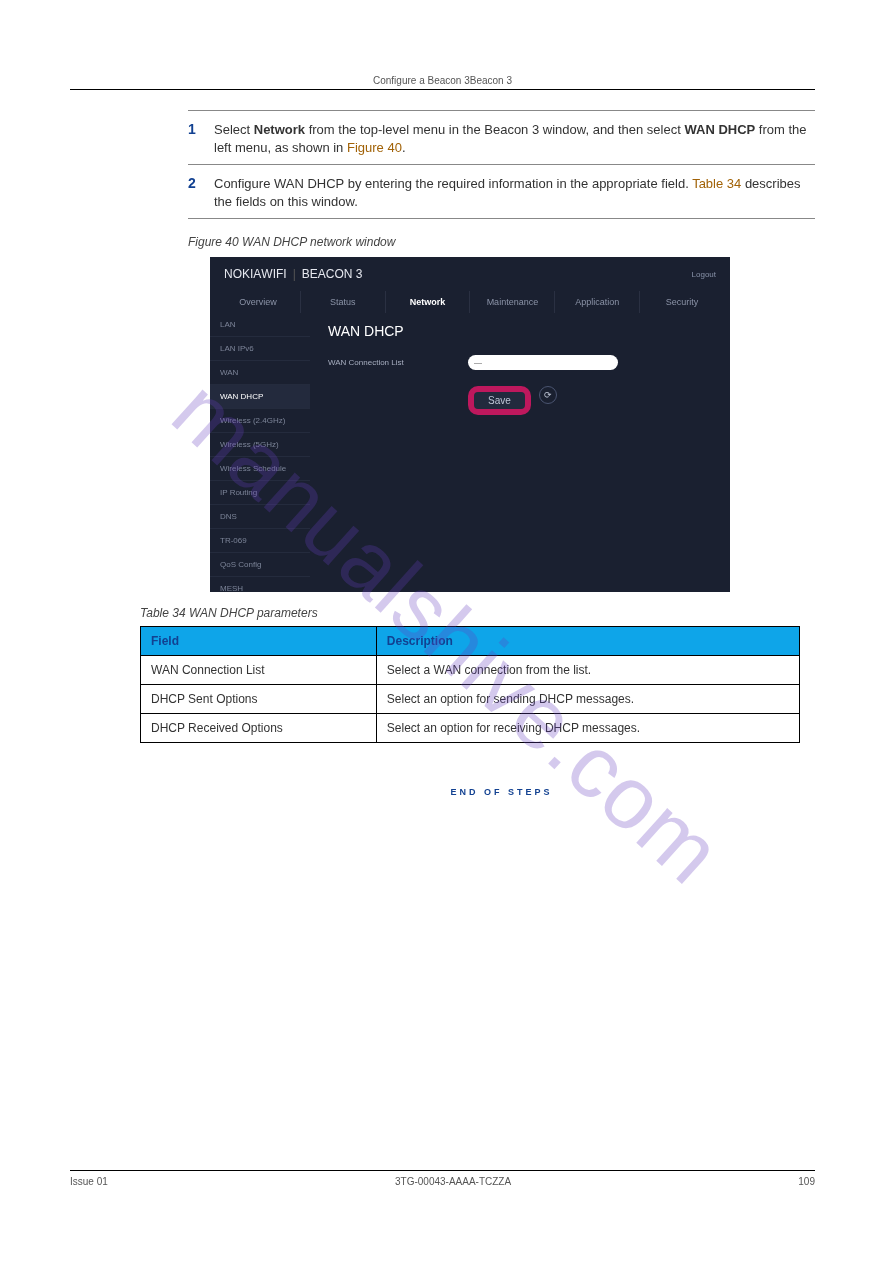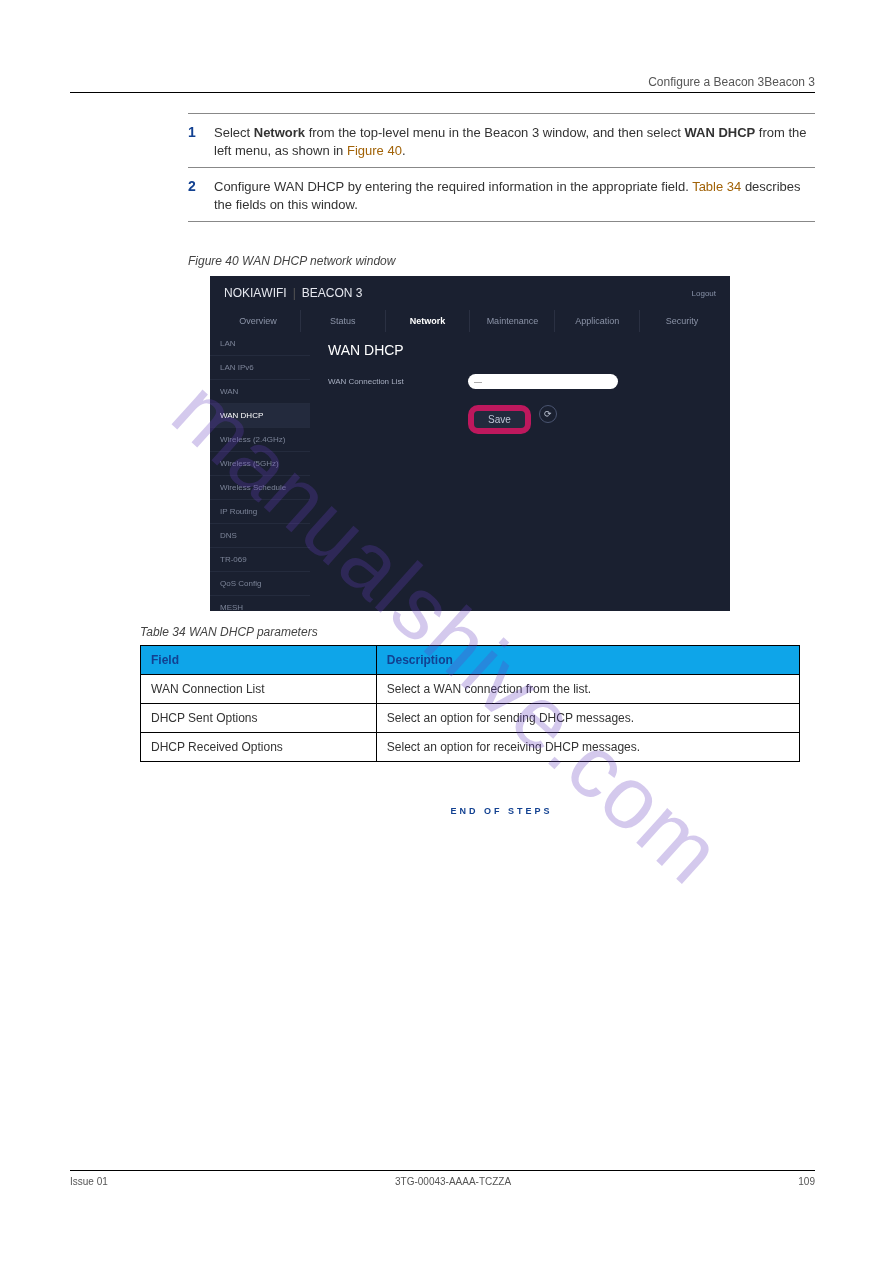--- a/index.html
+++ b/index.html
@@ -10,22 +10,22 @@
     height: 1263px;
     position: relative;
     font-size: 13px;
     color: #333;
   }
   .page {
     padding: 75px 78px 0 70px;
   }
   .hdr-row {
     display: flex;
-    justify-content: flex-end;
-    font-size: 12px;
+    justify-content: center;
+    font-size: 10px;
     color: #555;
     margin-bottom: 3px;
   }
   .hdr-line {
     border-top: 1px solid #000;
     margin-bottom: 20px;
   }
   .procedure-title {
     font-size: 18px;
     font-weight: bold;
@@ -57,21 +57,21 @@
   .bold-link {
     font-weight: bold;
   }
   .fig-link {
     color: #a16207;
   }
   .fig-caption {
     font-style: italic;
     font-size: 12px;
     color: #444;
-    margin: 32px 0 8px 118px;
+    margin: 16px 0 8px 118px;
   }
   .screenshot {
     margin-left: 140px;
     width: 520px;
     height: 335px;
     background: #1a2030;
     border-radius: 0;
     position: relative;
     color: #cbd0db;
     font-size: 9px;

